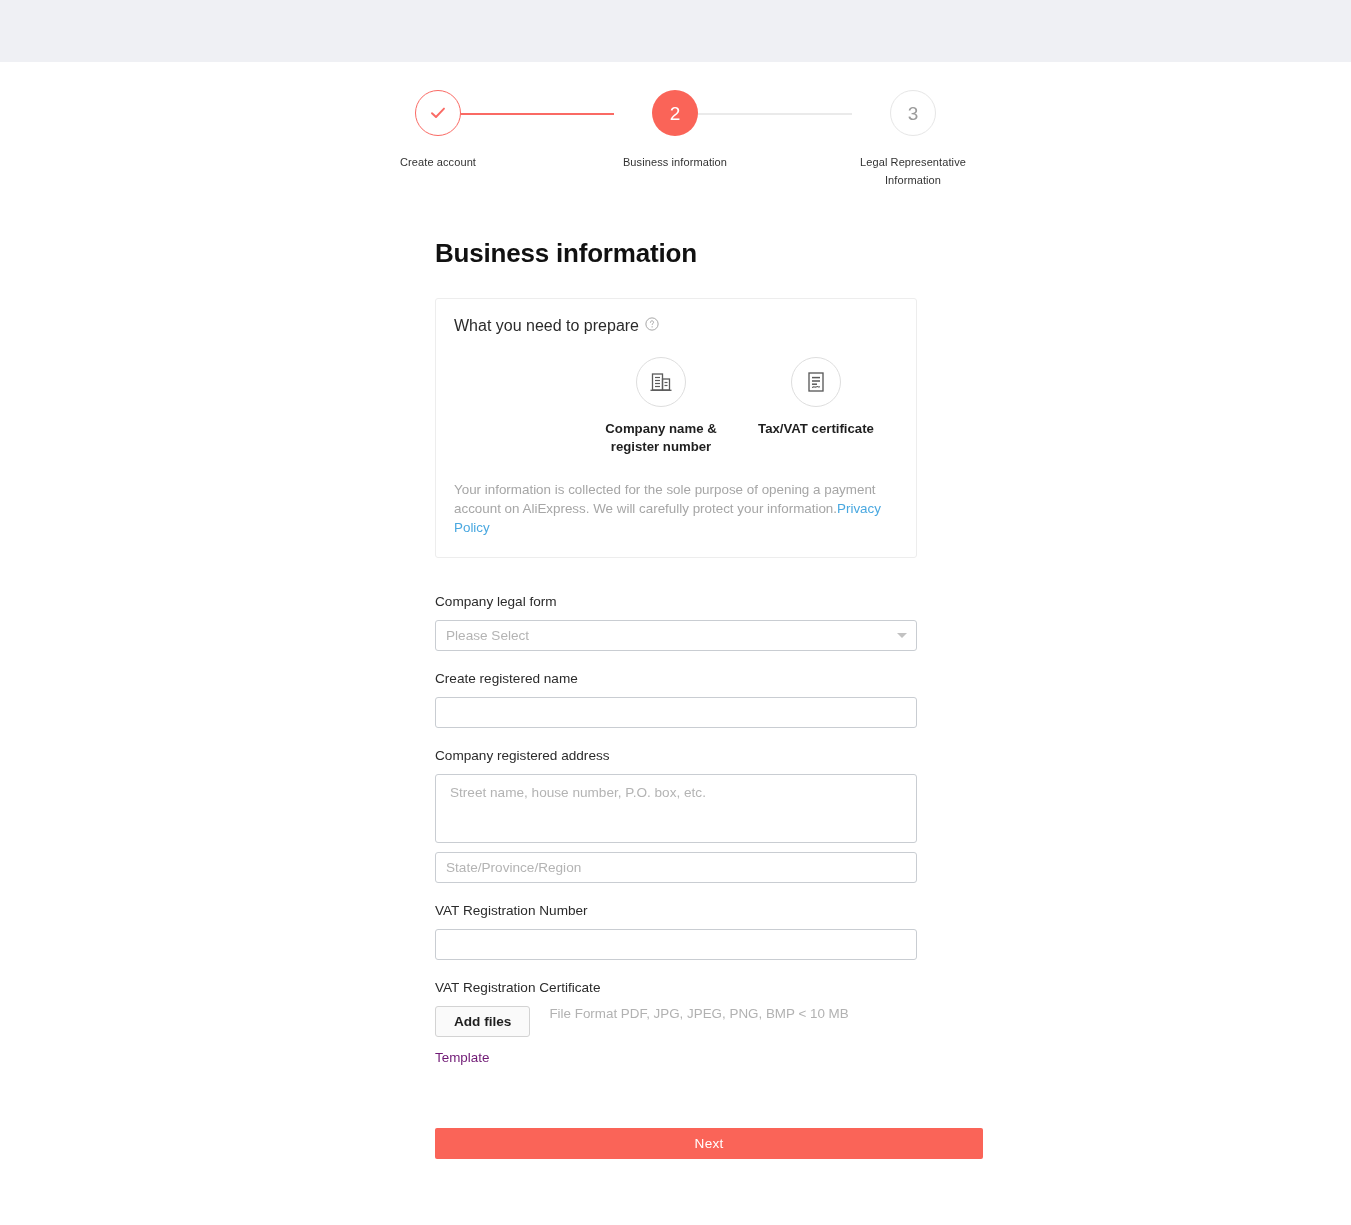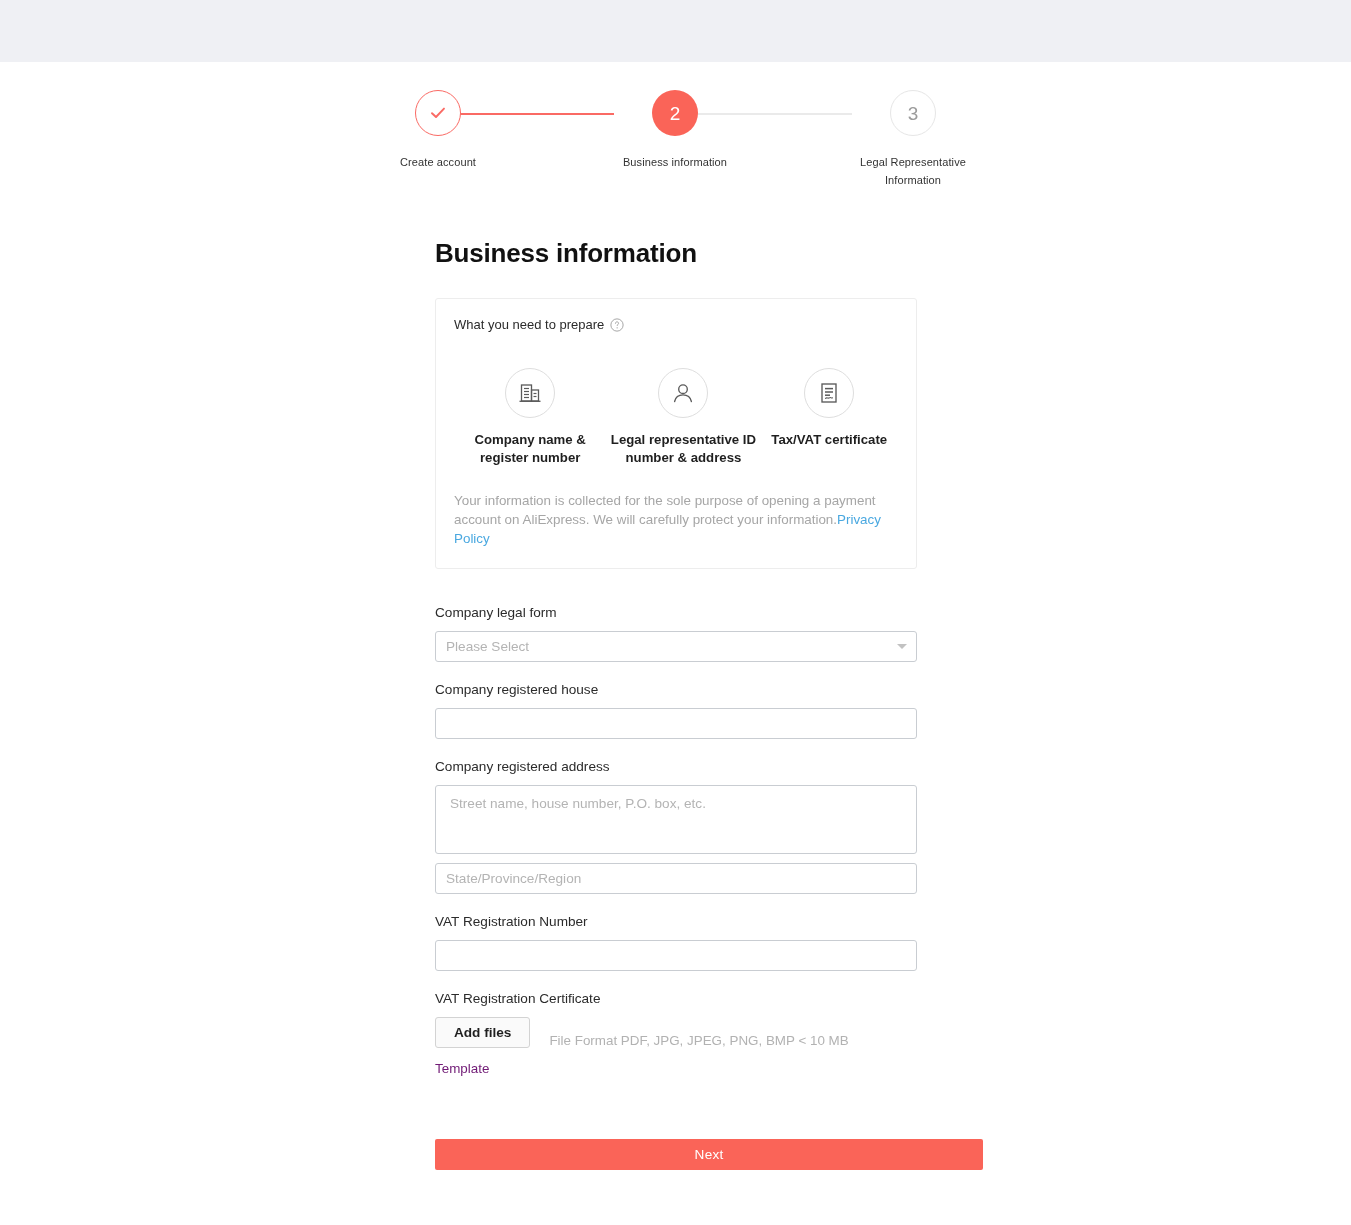--- a/index.html
+++ b/index.html
@@ -117,25 +117,25 @@
   
   .prepare-card {
     border: 1px solid #ededed;
     border-radius: 3px;
     padding: 18px 18px 20px 18px;
     background: #fff;
     margin-bottom: 35px;
   }
   .prepare-head {
     display: flex;
-    align-items: flex-end;
+    align-items: flex-start;
     gap: 6px;
-    font-size: 13px;
+    font-size: 16px;
     color: #2b2b2b;
-    margin-bottom: 24px;
+    margin-bottom: 10px;
   }
   .qmark {
     display: inline-flex;
     width: 14px; height: 14px;
     color: #9a9a9a;
   }
   .prepare-items {
     display: flex;
     justify-content: flex-end;
     align-items: flex-start;
@@ -214,21 +214,21 @@
     border-top: 5px solid #c2c2c2;
     pointer-events: none;
   }
   .input::placeholder, .textarea::placeholder { color: #b4b4b4; }
 
   .subinput { margin-top: 9px; }
 
   
   .upload-row {
     display: flex;
-    align-items: flex-end;
+    align-items: flex-start;
     gap: 19px;
     margin-top: 2px;
   }
   .add-files-btn {
     border: 1px solid #d3d3d3;
     border-radius: 3px;
     background: #fafafa;
     font-family: "Liberation Sans", sans-serif;
     font-size: 13.6px;
     font-weight: bold;
@@ -330,29 +330,20 @@
               <line x1="7" y1="14.5" x2="12" y2="14.5" stroke="#5a5a5a" stroke-width="1.2"></line>
               <line x1="7" y1="17.5" x2="12" y2="17.5" stroke="#5a5a5a" stroke-width="1.2"></line>
               <line x1="16.5" y1="13.5" x2="19.5" y2="13.5" stroke="#5a5a5a" stroke-width="1.2"></line>
               <line x1="16.5" y1="16.5" x2="19.5" y2="16.5" stroke="#5a5a5a" stroke-width="1.2"></line>
               <line x1="2.5" y1="21.3" x2="23.5" y2="21.3" stroke="#5a5a5a" stroke-width="1.3"></line>
             </svg>
           </div>
           <div class="p-label">Company name &amp; register number</div>
         </div>
 
-        <div class="p-item">
-          <div class="p-icon">
-            <svg width="26" height="26" viewBox="0 0 26 26">
-              <circle cx="13" cy="9.2" r="4.3" fill="none" stroke="#5a5a5a" stroke-width="1.35"></circle>
-              <path d="M4.6 21.5c0.9-4.2 4.3-6.6 8.4-6.6s7.5 2.4 8.4 6.6" fill="none" stroke="#5a5a5a" stroke-width="1.35" stroke-linecap="round"></path>
-            </svg>
-          </div>
-          <div class="p-label">Legal representative ID number &amp; address</div>
-        </div>
 
         <div class="p-item">
           <div class="p-icon">
             <svg width="26" height="26" viewBox="0 0 26 26">
               <rect x="6" y="4" width="14" height="18" fill="none" stroke="#5a5a5a" stroke-width="1.35"></rect>
               <line x1="9" y1="8.6" x2="17" y2="8.6" stroke="#5a5a5a" stroke-width="1.5"></line>
               <line x1="9" y1="12" x2="17" y2="12" stroke="#5a5a5a" stroke-width="1.5"></line>
               <line x1="9" y1="15.2" x2="14" y2="15.2" stroke="#5a5a5a" stroke-width="1.5"></line>
               <path d="M9.5 18.4c1.4-1.5 2.6.6 4 -0.6 1-0.9 2 0.8 3 0" fill="none" stroke="#5a5a5a" stroke-width="1.1" stroke-linecap="round"></path>
             </svg>
@@ -373,21 +364,21 @@
       <div class="select-wrap">
         <div class="select">
           <span class="val placeholder">Please Select</span>
         </div>
         <span class="caret"></span>
       </div>
     </div>
 
     
     <div class="field">
-      <div class="field-label">Company registered house</div>
+      <div class="field-label">Create registered name</div>
       <input class="input" type="text" value="" style="">
     </div>
 
     
     <div class="field">
       <div class="field-label">Company registered address</div>
       <textarea class="textarea" placeholder="Street name, house number, P.O. box, etc." style=""></textarea>
       <input class="input subinput" type="text" placeholder="State/Province/Region" style="">
     </div>
 

